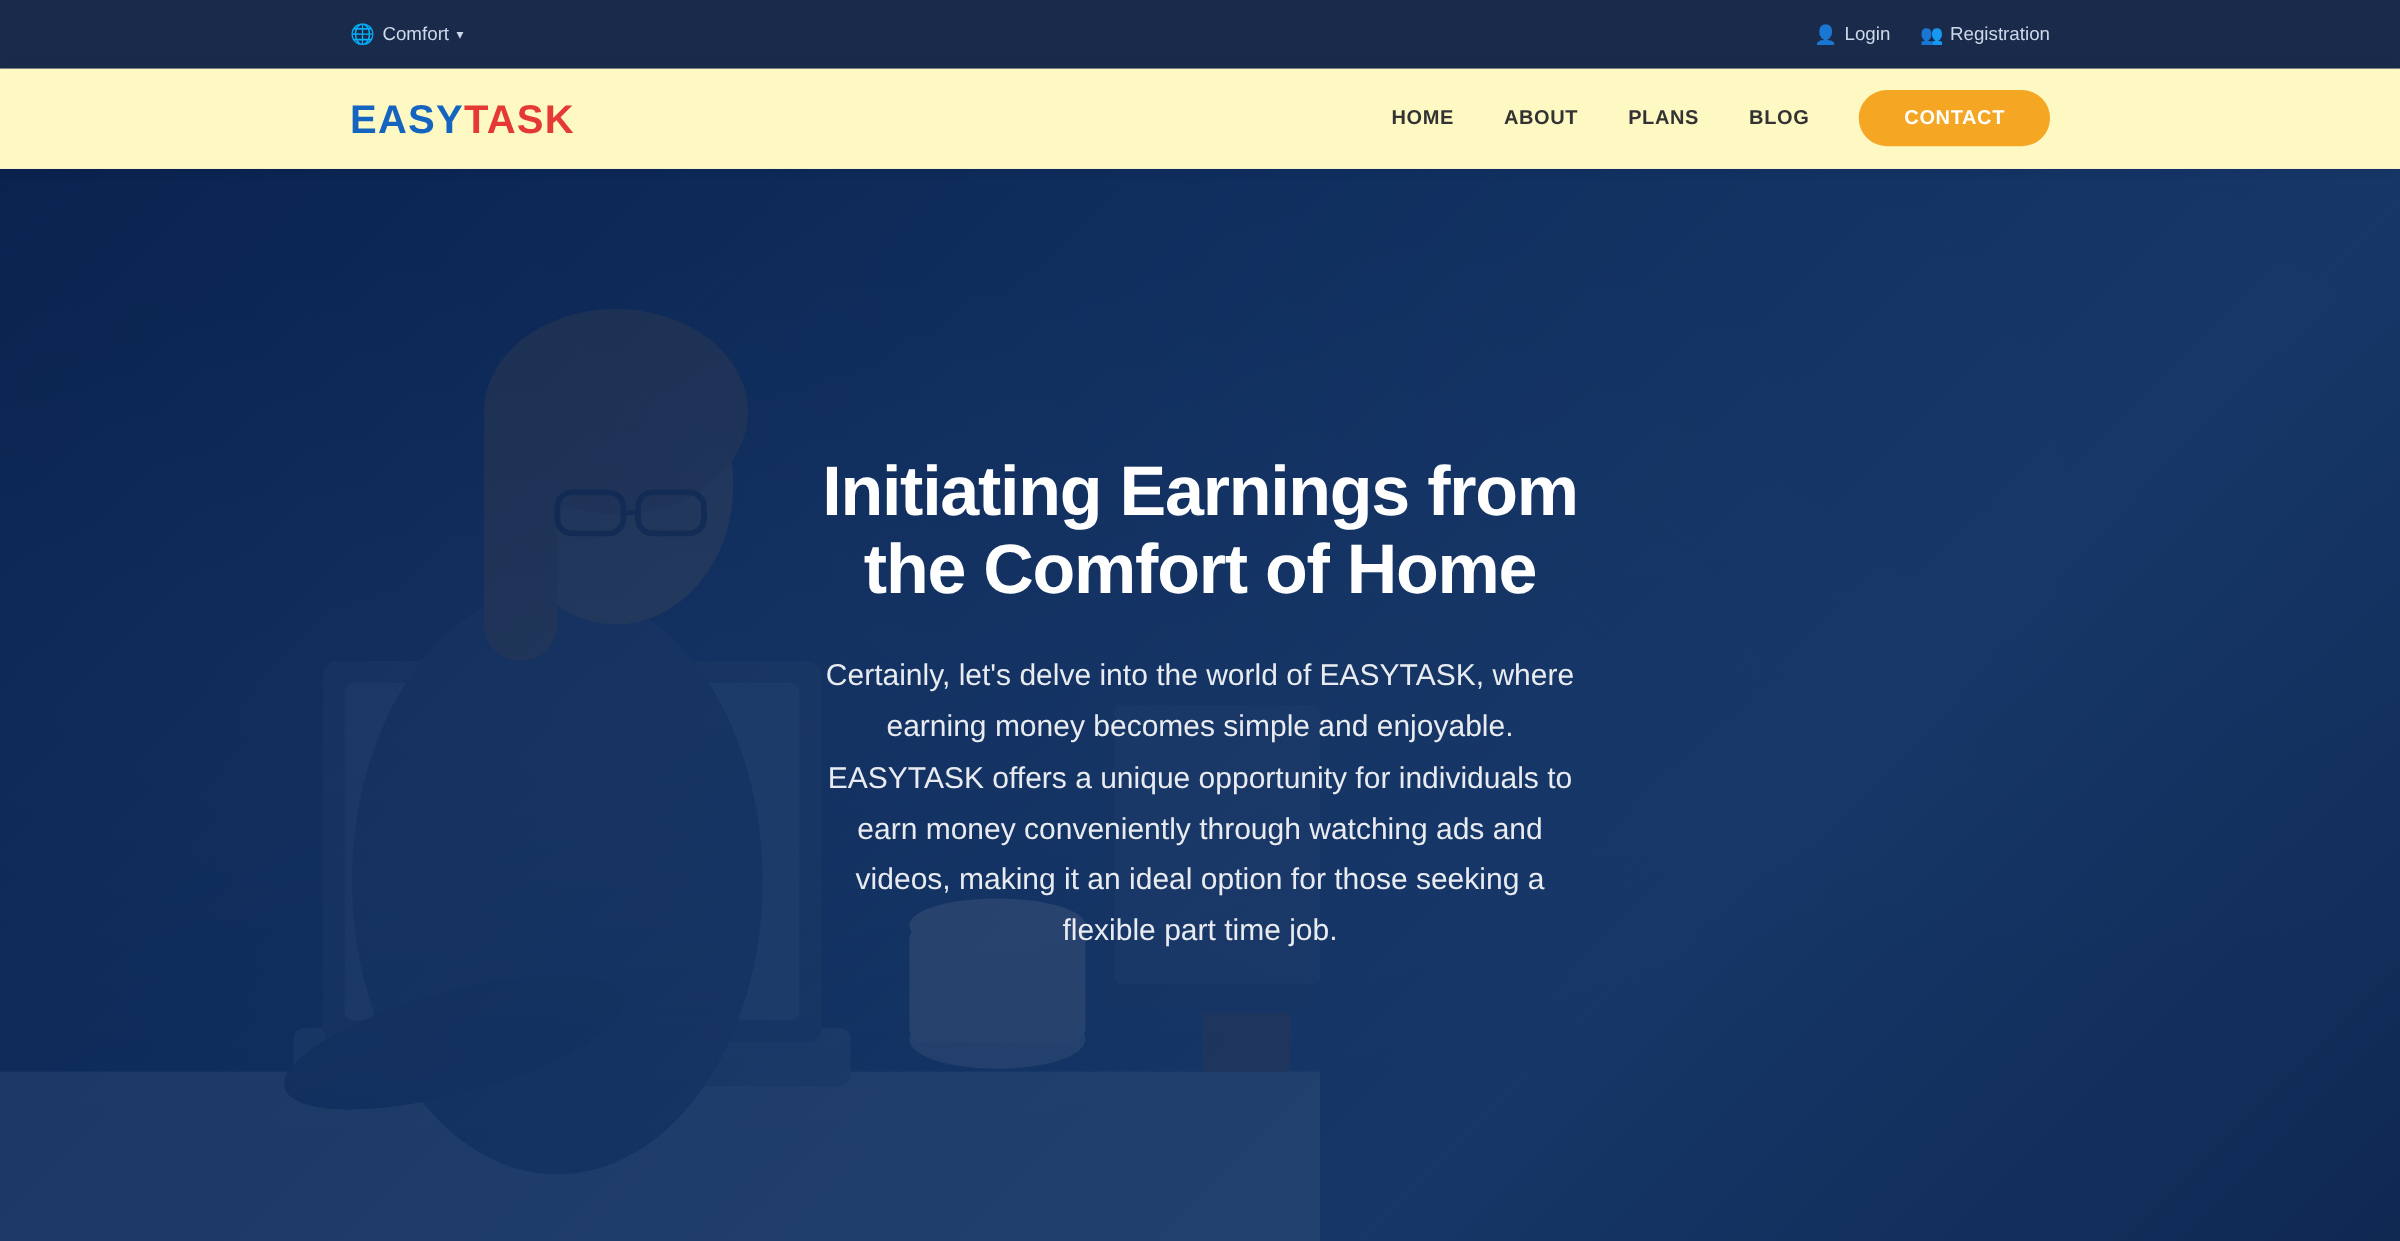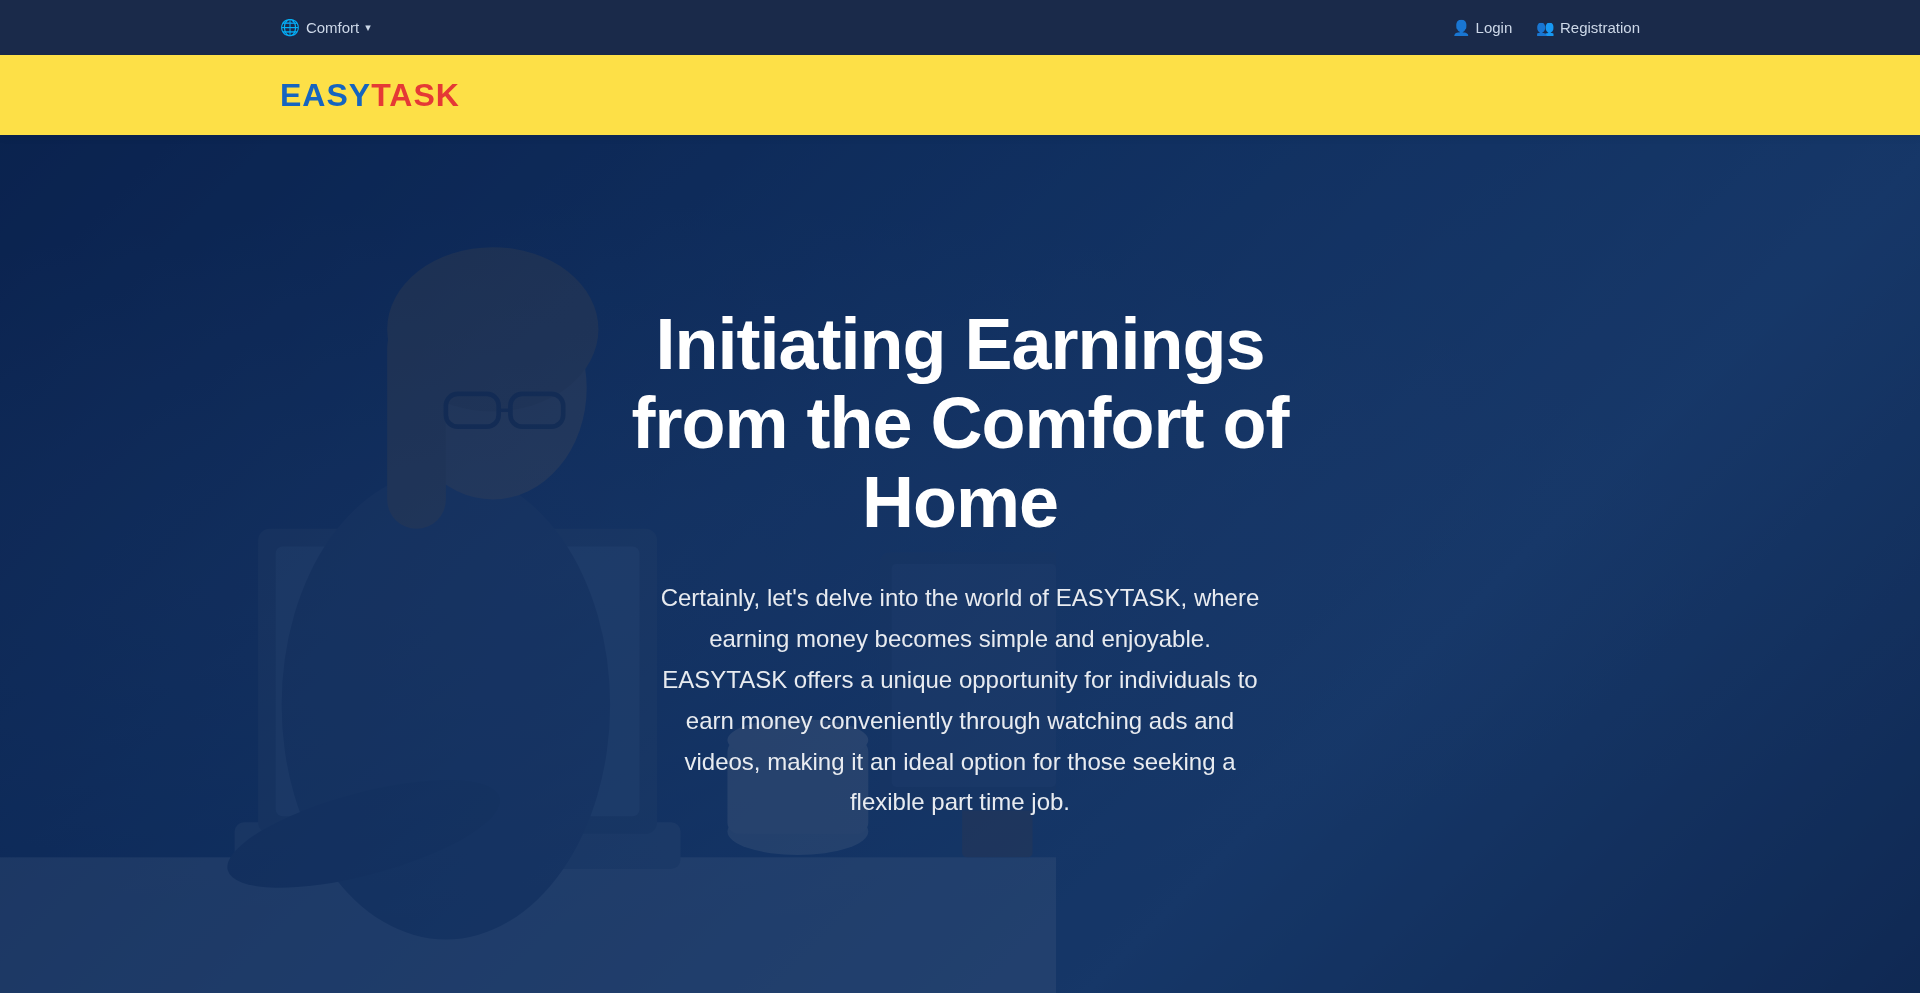--- a/index.html
+++ b/index.html
@@ -56,21 +56,21 @@
       color: #cdd8e8;
       text-decoration: none;
       display: flex;
       align-items: center;
       gap: 5px;
       cursor: pointer;
     }
 
     
     .navbar {
-      background-color: #fde047;
+      background-color: #fef9c3;
       height: 80px;
       display: flex;
       align-items: center;
       justify-content: space-between;
       padding: 0 280px;
       box-shadow: 0 2px 8px rgba(0,0,0,0.08);
       position: relative;
       z-index: 10;
     }
 
@@ -172,21 +172,21 @@
     .hero-content {
       position: relative;
       z-index: 4;
       text-align: center;
       color: #fff;
       max-width: 700px;
       padding: 0 20px;
     }
 
     .hero-title {
-      font-size: 72px;
+      font-size: 56px;
       font-weight: 900;
       line-height: 1.1;
       margin-bottom: 36px;
       letter-spacing: -1px;
     }
 
     .hero-description {
       font-size: 24px;
       line-height: 1.7;
       color: rgba(255,255,255,0.9);
@@ -212,20 +212,37 @@
       <span>👥</span>
       <span>Registration</span>
     </a>
   </div>
 </div>
 
 <nav class="navbar">
   <a href="#" class="logo">
     <span class="logo-easy">EASY</span><span class="logo-task">TASK</span>
   </a>
+  <ul class="nav-links">
+    <li>
+      <a href="#">HOME</a>
+    </li>
+    <li>
+      <a href="#">ABOUT</a>
+    </li>
+    <li>
+      <a href="#">PLANS</a>
+    </li>
+    <li>
+      <a href="#">BLOG</a>
+    </li>
+    <li>
+      <a href="#" class="nav-contact-btn">CONTACT</a>
+    </li>
+  </ul>
 </nav>
 
 <section class="hero">
   <div class="hero-bg"></div>
   <div class="hero-photo-overlay"></div>
 
   <div class="hero-silhouette">
     <svg viewBox="0 0 900 860" preserveAspectRatio="xMidYMid slice" xmlns="http://www.w3.org/2000/svg">
 
       <rect x="0" y="680" width="900" height="180" fill="#b0c8e8" rx="0"></rect>

